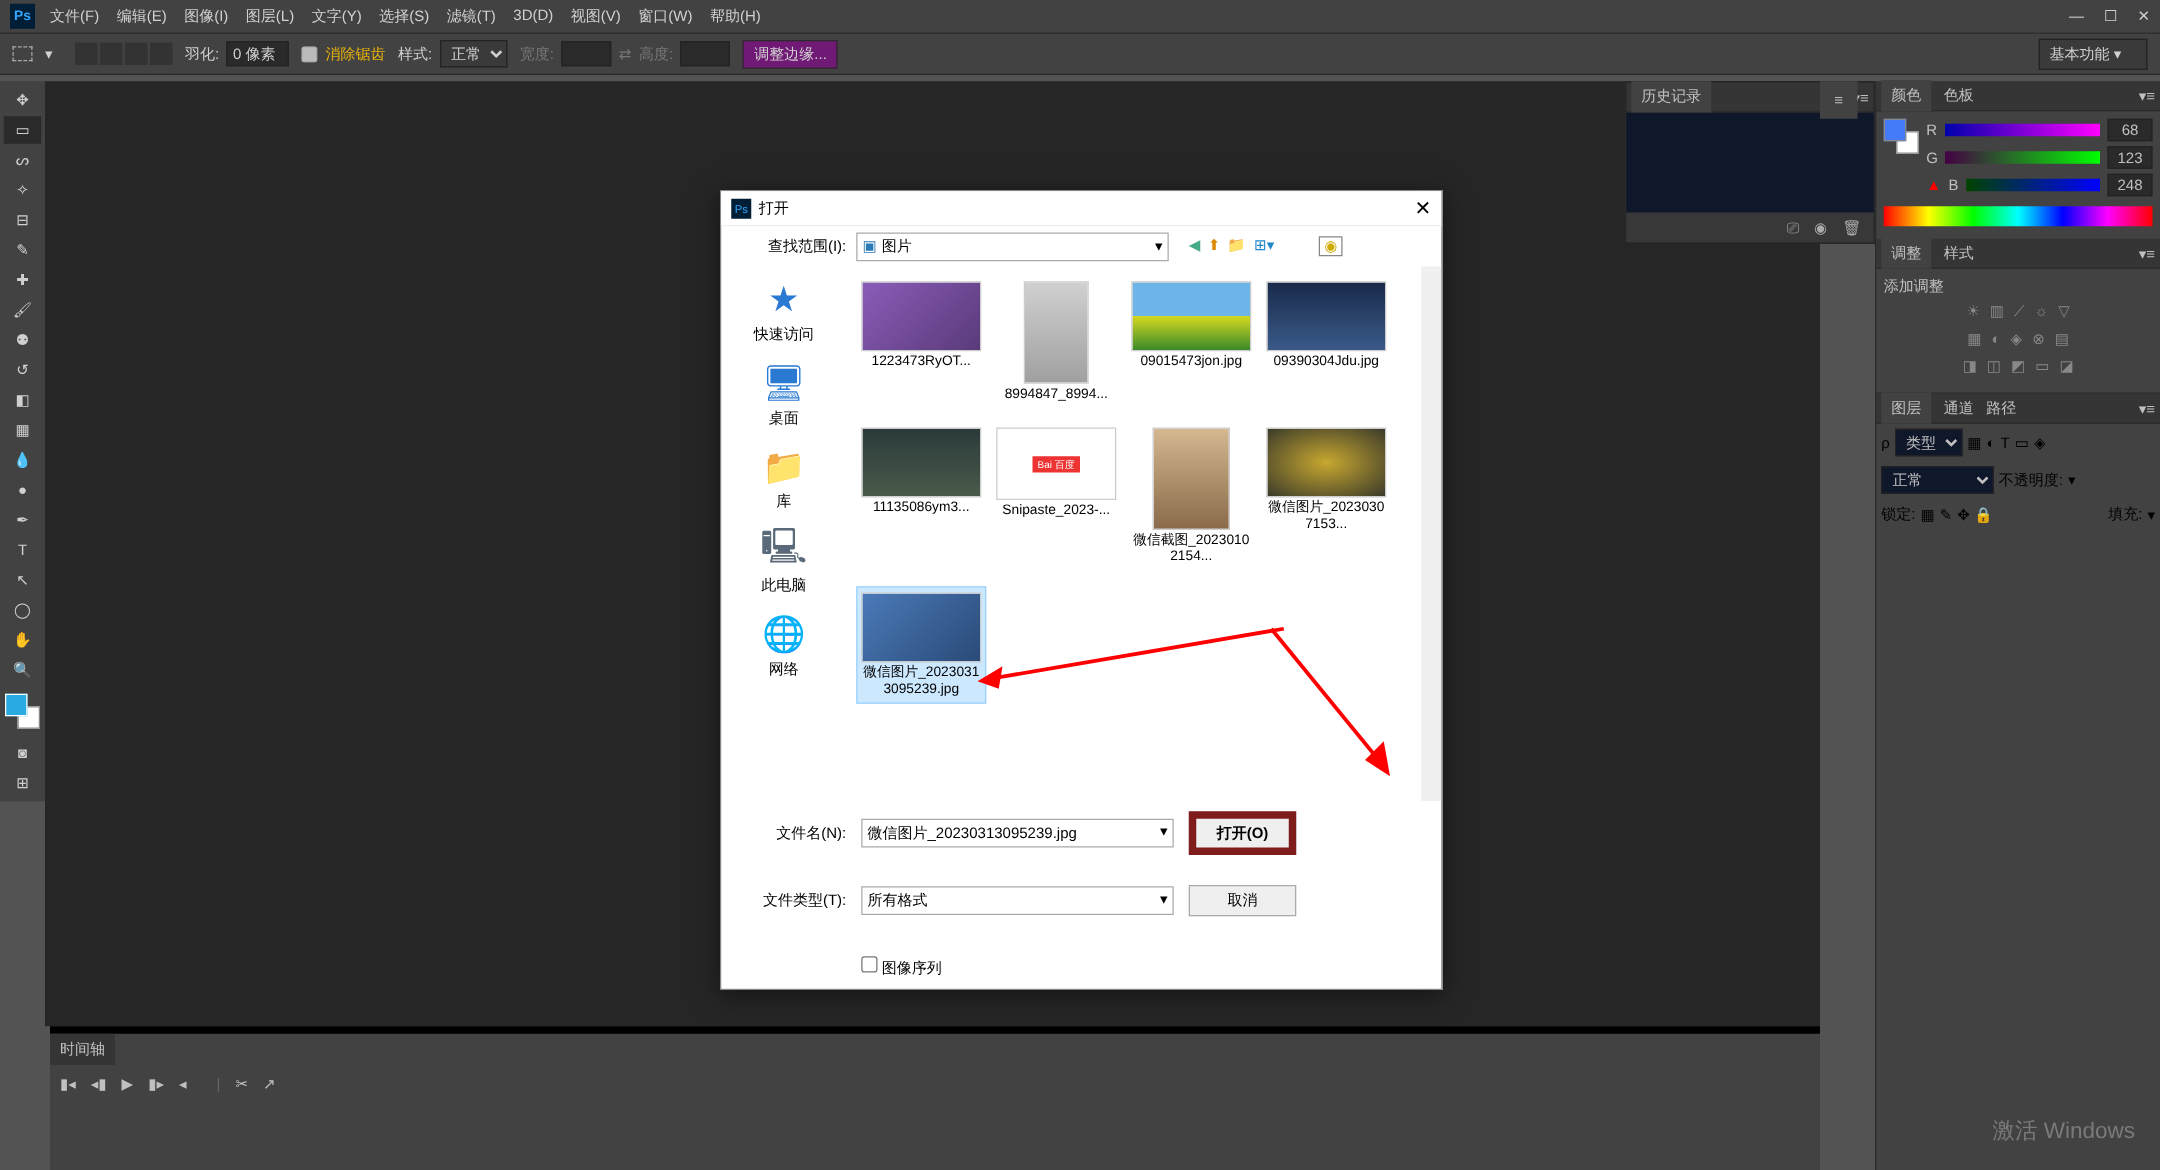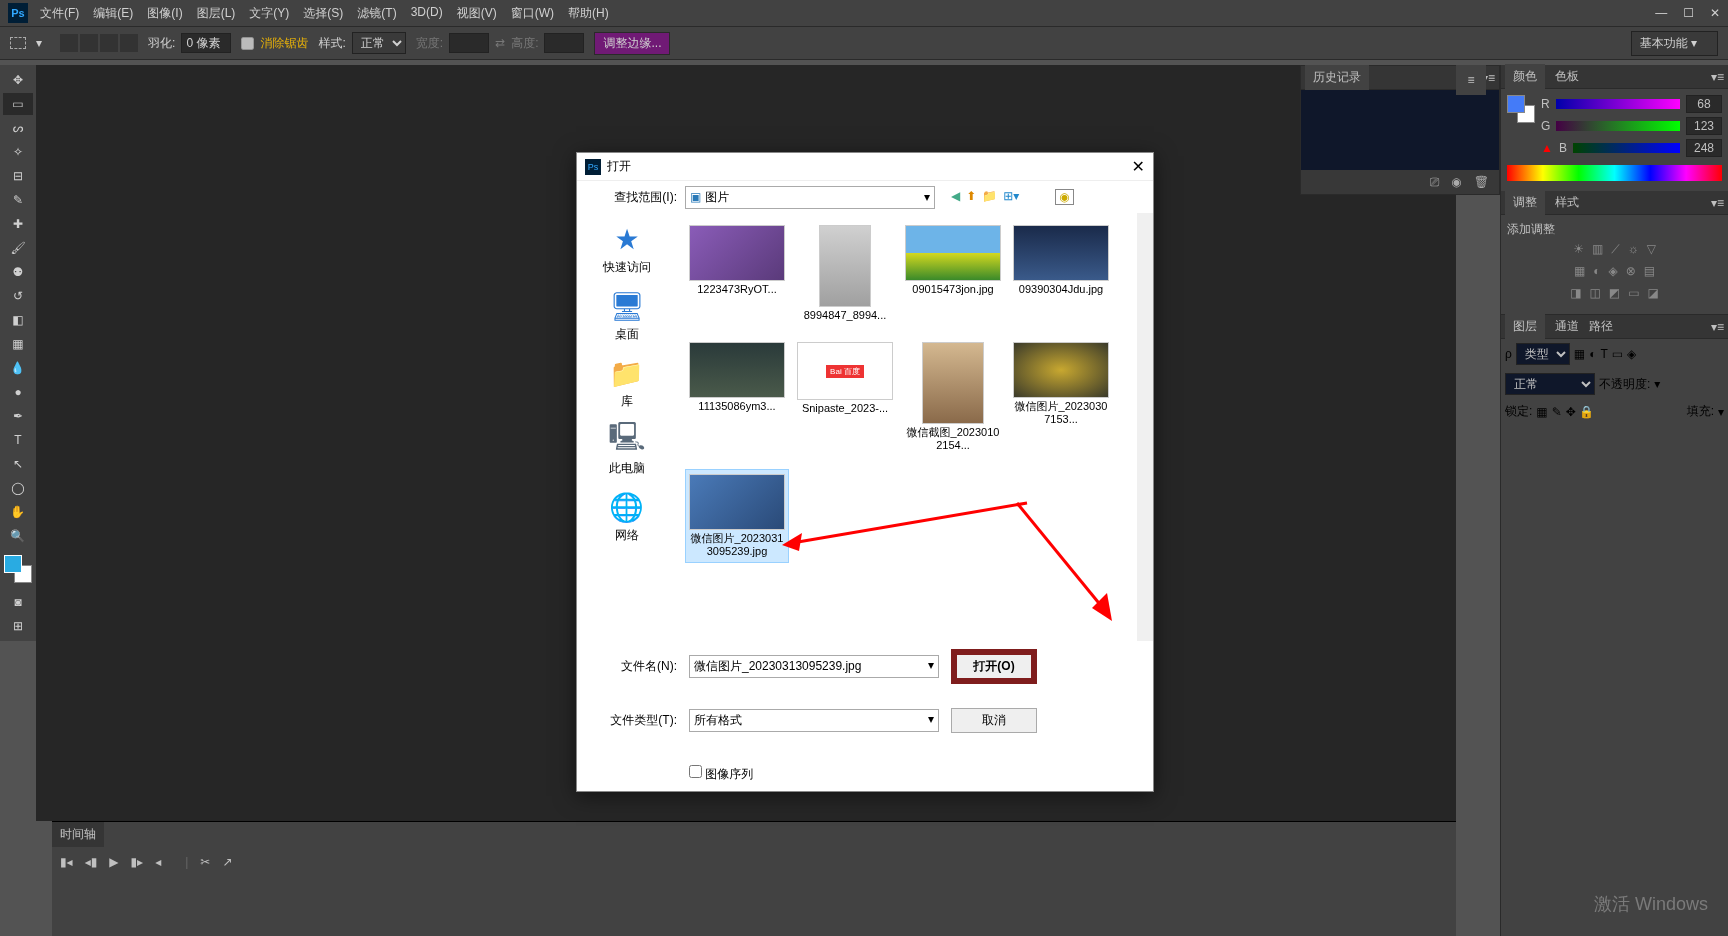--- a/index.html
+++ b/index.html
@@ -48,21 +48,21 @@
 .adjust-panel { margin-top: 4px; }
 .adjust-icons { display:flex; gap:8px; justify-content:center; padding: 4px 0; color:#888; }
 .layers-panel { flex:1; border-top:1px solid #2a2a2a; margin-top:4px; }
 .layers-controls { display:flex; gap:4px; padding:4px; align-items:center; }
 .layers-controls select, .layers-controls input { background:#0f172a; color:#c0c0c0; border:1px solid #222; padding:2px 4px; }
 
 
 .history-footer { position:absolute; bottom:0; left:0; right:0; height:24px; background:#383838; display:flex; align-items:center; justify-content:flex-end; gap:12px; padding: 0 10px; color:#aaa; }
 
 
-.timeline { position:absolute; bottom:0; left:52px; right:272px; height:115px; background:#424242; border-top:1px solid #000000; color:#c0c0c0; }
+.timeline { position:absolute; bottom:0; left:40px; right:272px; height:115px; background:#424242; border-top:6px solid #000000; color:#c0c0c0; }
 .timeline-tab { background:#353535; padding: 4px 8px; display:inline-block; }
 .timeline-controls { display:flex; gap:12px; padding:8px; align-items:center; }
 
 
 .dialog { position:absolute; top:152px; left:576px; width:578px; height:640px; background:#fff; border:1px solid #888; box-shadow: 0 4px 20px rgba(0,0,0,.5); display:flex; flex-direction:column; }
 .dialog-titlebar { height:28px; display:flex; align-items:center; padding:0 8px; background:#fff; border-bottom: 1px solid #eee; }
 .dialog-titlebar .ps-icon { width:16px; height:16px; background:#001e36; color:#31a8ff; font-size:9px; display:flex; align-items:center; justify-content:center; margin-right:6px; }
 .dialog-close { margin-left:auto; font-size:16px; cursor:pointer; }
 .dialog-toolbar { height:32px; display:flex; align-items:center; padding: 0 20px; gap:8px; }
 .dialog-label { width: 80px; text-align: right; }

